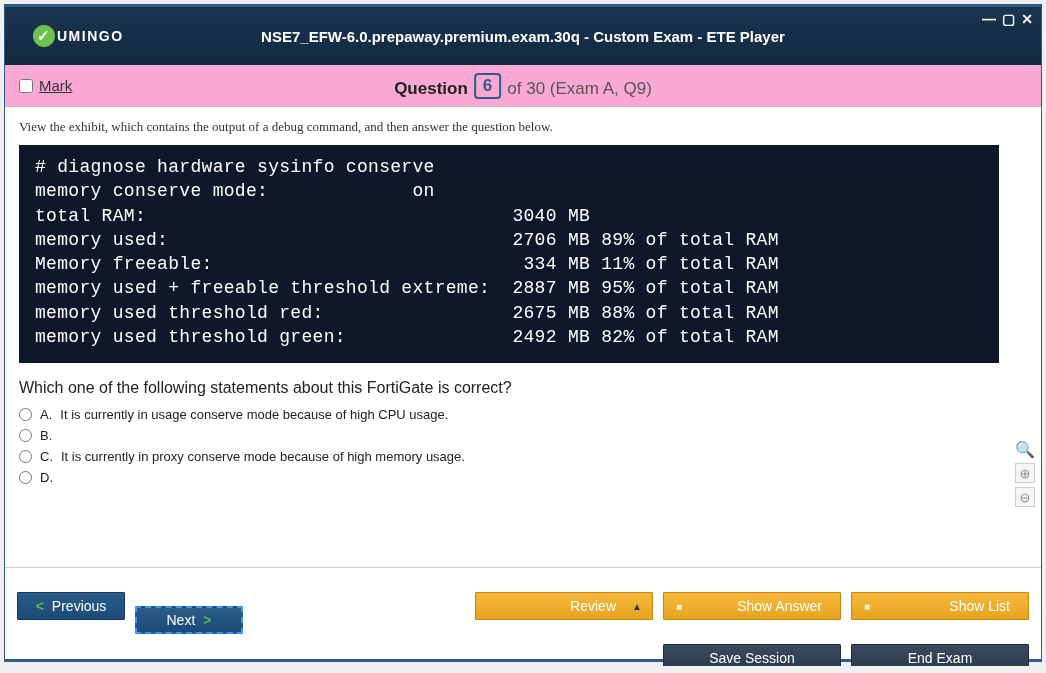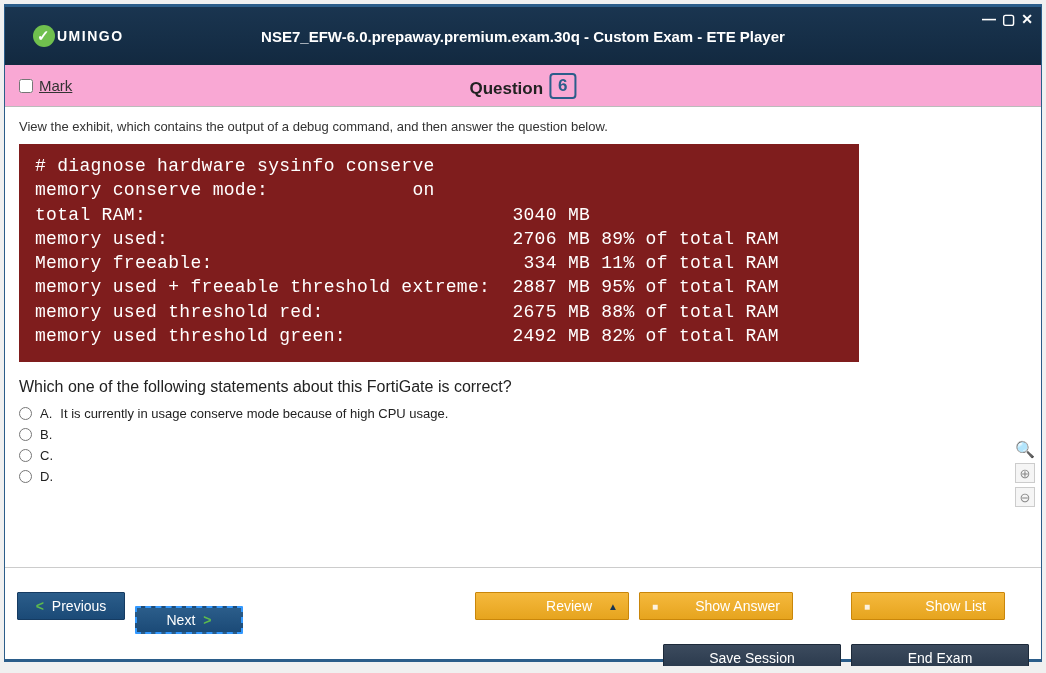--- a/index.html
+++ b/index.html
@@ -109,28 +109,29 @@
   }
   .content {
     padding: 12px 14px 20px 14px;
     position: relative;
     min-height: 460px;
   }
   .instr {
     font-size: 13px;
     color: #333;
     margin-bottom: 10px;
+    font-family: Liberation Serif, serif;
   }
   .terminal {
-    background: #7f1d1d;
+    background: #0f172a;
     color: #fff;
     font-family: "Courier New", monospace;
     font-size: 18px;
     padding: 10px 16px 14px 16px;
-    width: 840px;
+    width: 980px;
     line-height: 1.35;
     white-space: pre;
     letter-spacing: 0.3px;
   }
   .question-text {
     margin-top: 16px;
     font-size: 16px;
     color: #222;
   }
   .options {
@@ -196,36 +197,36 @@
     background: linear-gradient(#2b5d8a, #1b4a77);
     border: 1px solid #153b62;
     width: 108px;
   }
   .btn.nav.next { border: 2px dashed #39f; margin-top: 28px; }
   .btn.nav .chev { color: #5dbb4d; font-weight: bold; }
   .btn.orange {
     background: linear-gradient(#f5b93d, #e6a41e);
     border: 1px solid #c9860a;
     color: #fff;
-    width: 154px;
+    width: 178px;
     justify-content: flex-end;
   }
   .btn.orange.list { justify-content: flex-end; }
   .btn.orange .tri { position: absolute; right: 10px; font-size: 10px; color: #1a3550; }
   .btn.orange .sq  { position: absolute; left: 12px; font-size: 10px; color: #fff; opacity: 0.85; }
   .btn.dark {
     background: linear-gradient(#3c4b5e, #28374a);
     border: 1px solid #1d2a3a;
     width: 178px;
   }
   .r1c3 { grid-column: 3; }
   .review { grid-column: 4; grid-row: 1; }
   .showans { grid-column: 5; grid-row: 1; }
   .showlist { grid-column: 6; grid-row: 1; }
-  .save { grid-column: 5; grid-row: 2; margin-left: 24px; }
+  .save { grid-column: 5; grid-row: 2; }
   .end  { grid-column: 6; grid-row: 2; }
 </style>
 </head>
 <body>
 
 <div class="window">
 
   <div class="titlebar">
     <div class="logo">
       <span class="logo-check">✓</span>
@@ -240,20 +241,21 @@
   </div>
 
   <div class="subbar">
     <label class="mark">
       <input type="checkbox" style="">
       <span>Mark</span>
     </label>
     <div class="qinfo">
       <b>Question</b>
       <span class="qnum-box">6</span>
+      <span>of 30 (Exam A, Q9)</span>
     </div>
   </div>
 
   <div class="content">
     <div class="instr">View the exhibit, which contains the output of a debug command, and then answer the question below.</div>
 
     <div class="terminal"># diagnose hardware sysinfo conserve
 memory conserve mode:             on
 total RAM:                                 3040 MB
 memory used:                               2706 MB 89% of total RAM
@@ -270,20 +272,21 @@
         <span>A.</span>
         <span>It is currently in usage conserve mode because of high CPU usage.</span>
       </label>
       <label class="opt">
         <input type="radio" name="ans" style="">
         <span>B.</span>
       </label>
       <label class="opt">
         <input type="radio" name="ans" style="">
         <span>C.</span>
+        <span>It is currently in proxy conserve mode because of high memory usage.</span>
       </label>
       <label class="opt">
         <input type="radio" name="ans" style="">
         <span>D.</span>
       </label>
     </div>
 
     <div class="side-tools">
       <span class="mag-icon">🔍</span>
       <div class="side-tool">⊕</div>
@@ -301,21 +304,21 @@
       <span class="chev">&gt;</span>
     </div>
     <div class="r1c3"></div>
 
     <div class="btn orange review">
       <span style="margin-right:24px">Review</span>
       <span class="tri">▲</span>
     </div>
     <div class="btn orange showans">
       <span class="sq">■</span>
-      <span style="">Show Answer</span>
+      <span style="margin-right:6px">Show Answer</span>
     </div>
     <div class="btn orange list showlist">
       <span class="sq">■</span>
       <span style="margin-right:6px">Show List</span>
     </div>
 
     <div class="btn dark save">
       <span>Save Session</span>
     </div>
     <div class="btn dark end">

